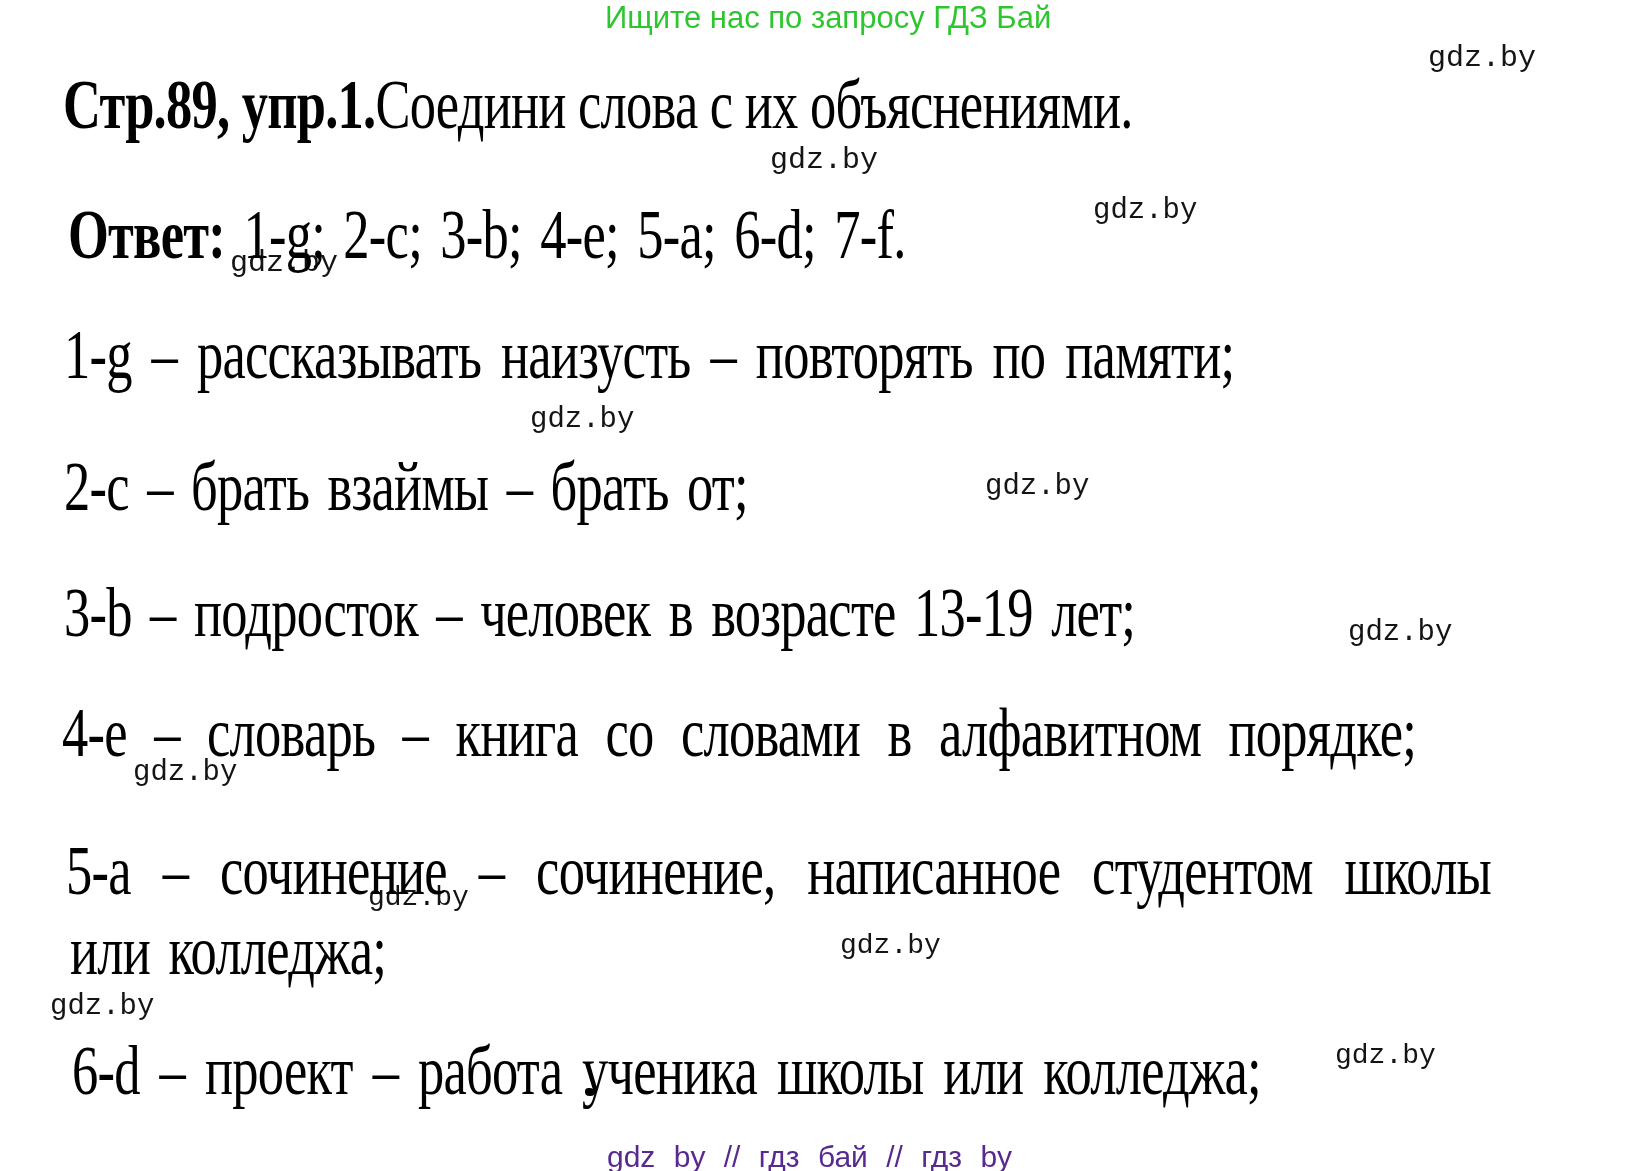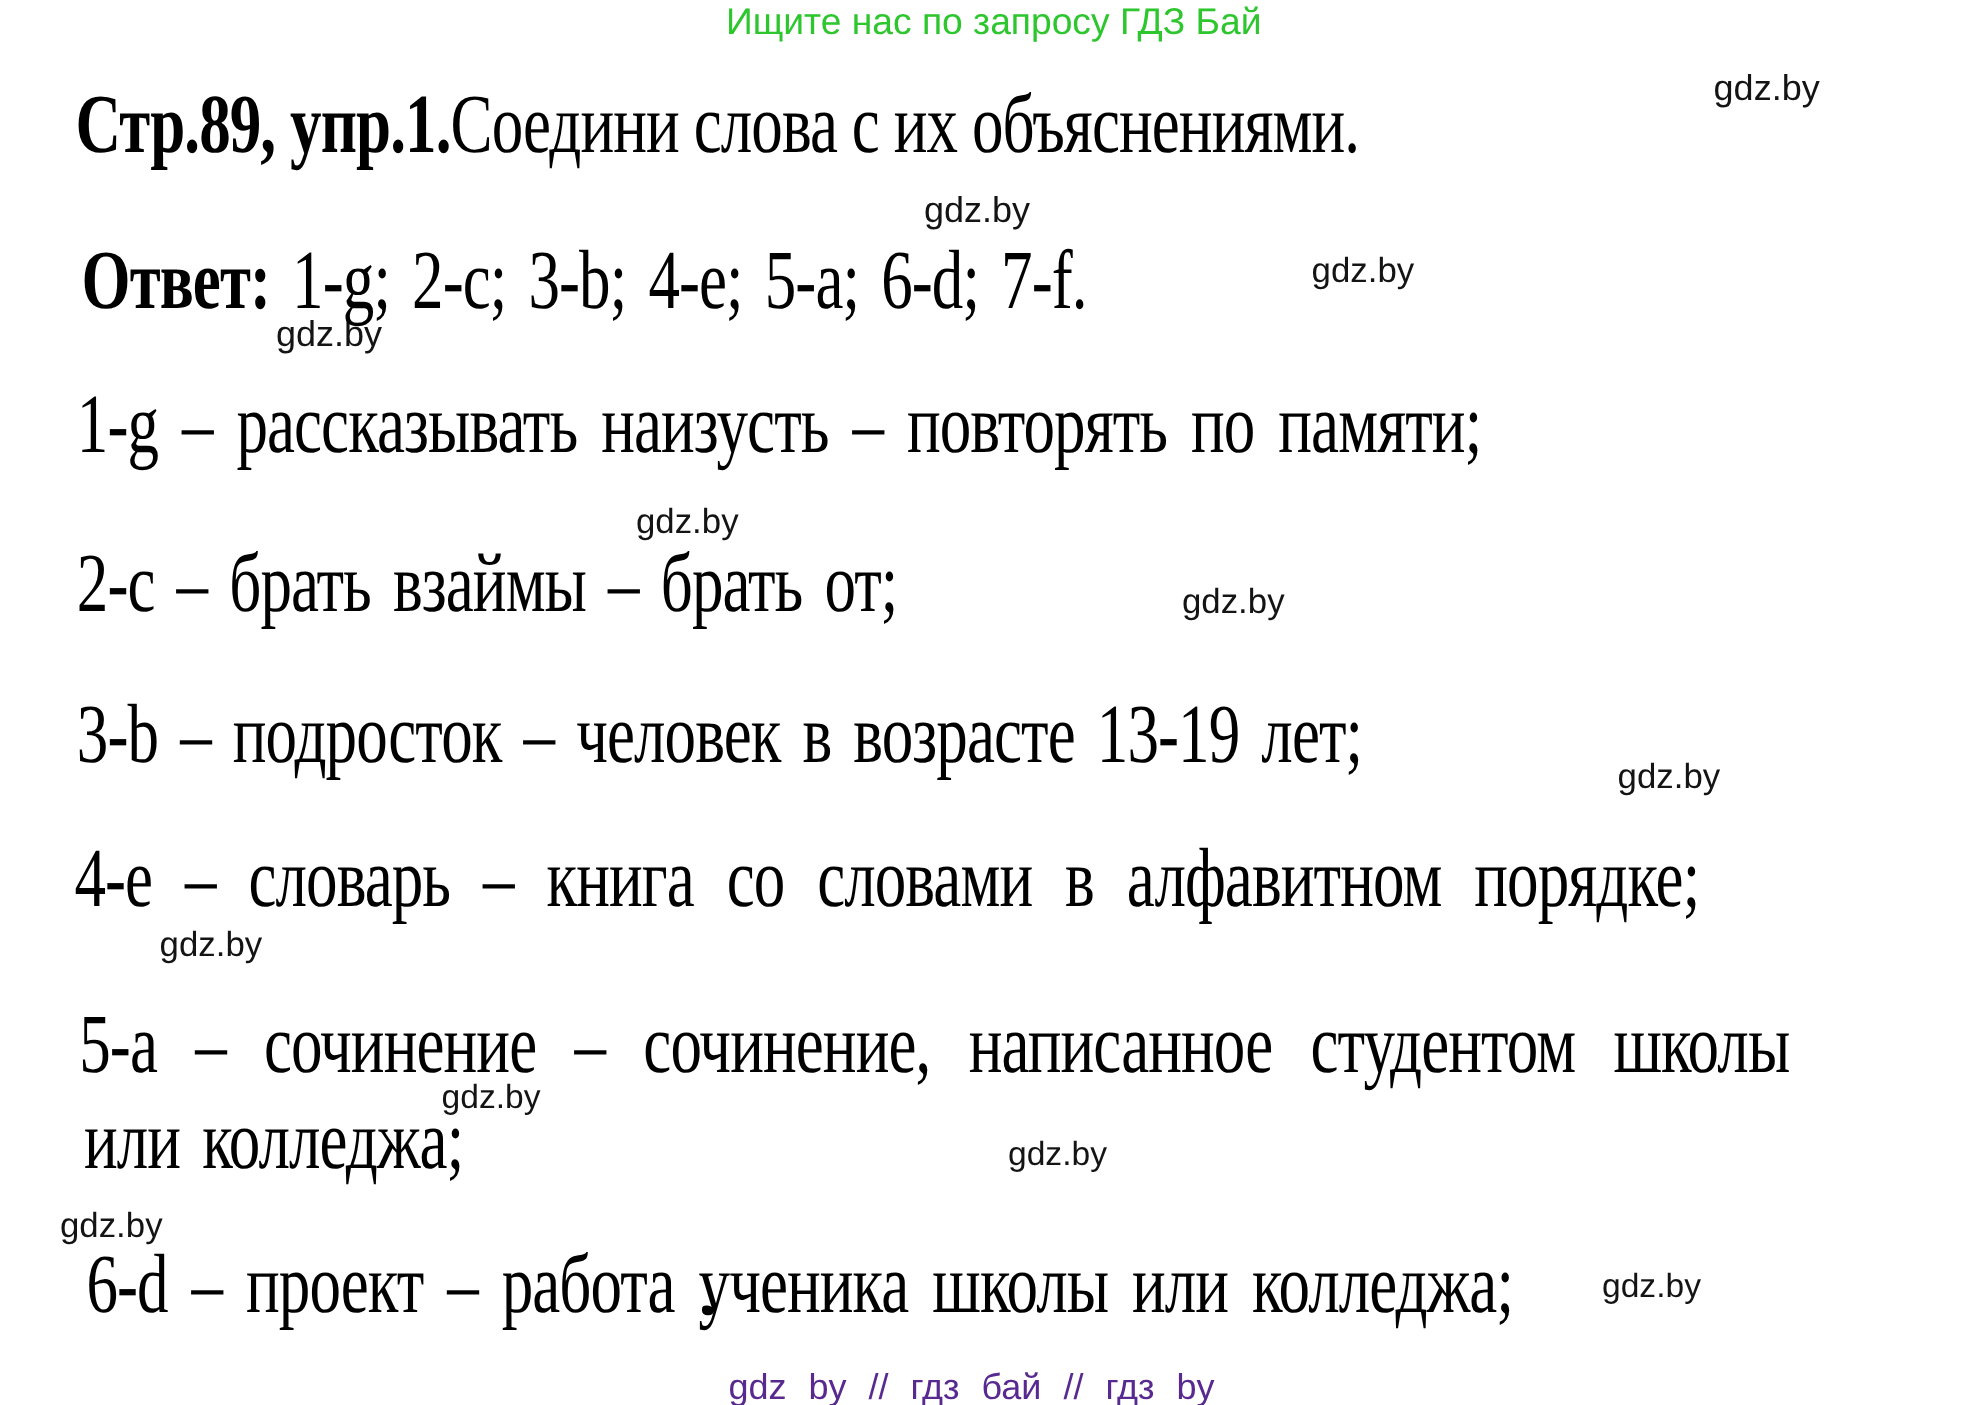--- a/index.html
+++ b/index.html
@@ -26,25 +26,24 @@
     transform-origin:0 0;
     letter-spacing:-1px;
   }
   .bold{font-weight:bold;}
   .ws8{word-spacing:8px;}
   .ws10{word-spacing:10px;}
   .ws20{word-spacing:20px;}
   .ws26{word-spacing:26px;}
   
   .wm{
-    font-family:Liberation Sans, sans-serif;
+    font-family:Liberation Mono, monospace;
     font-size:29px;
     line-height:1;
     color:var(--wm);
-    margin-top:16px;
   }
   .promo{
     font-family:"Liberation Sans", sans-serif;
     font-size:31px;
     line-height:1.1;
     color:var(--promo_green);
   }
   .footer{
     font-family:"Liberation Sans", sans-serif;
     font-size:30px;

